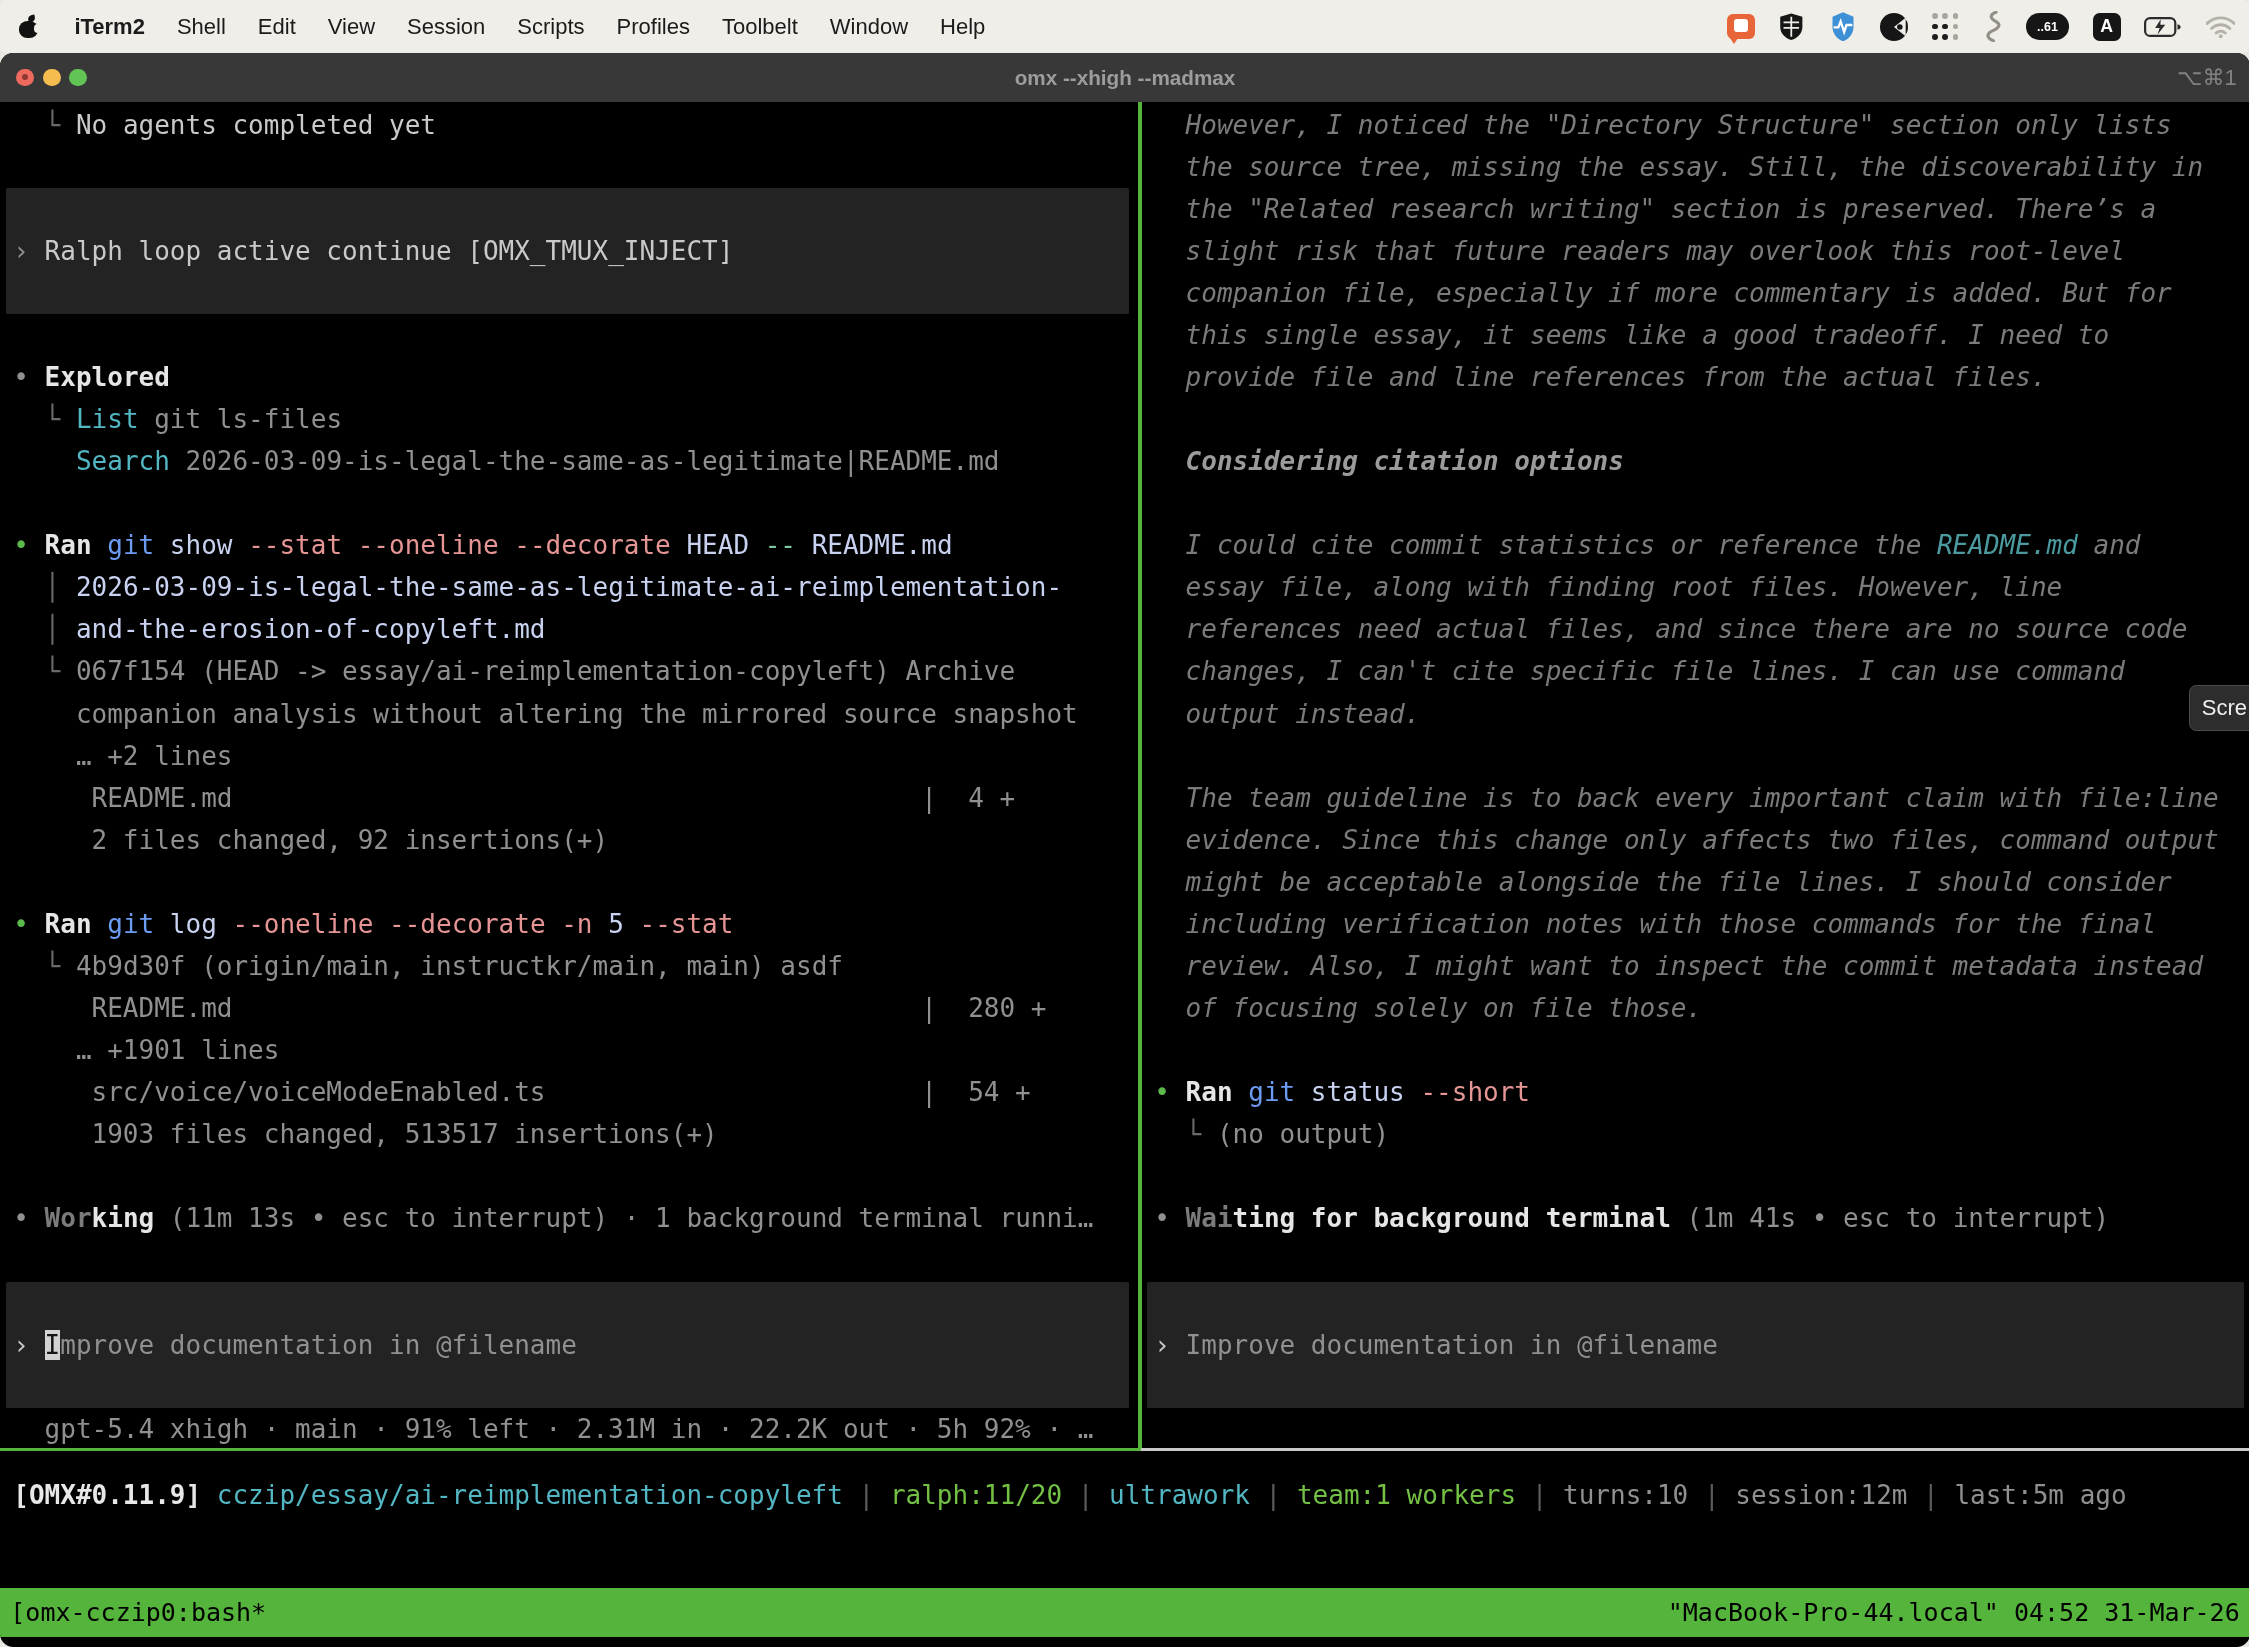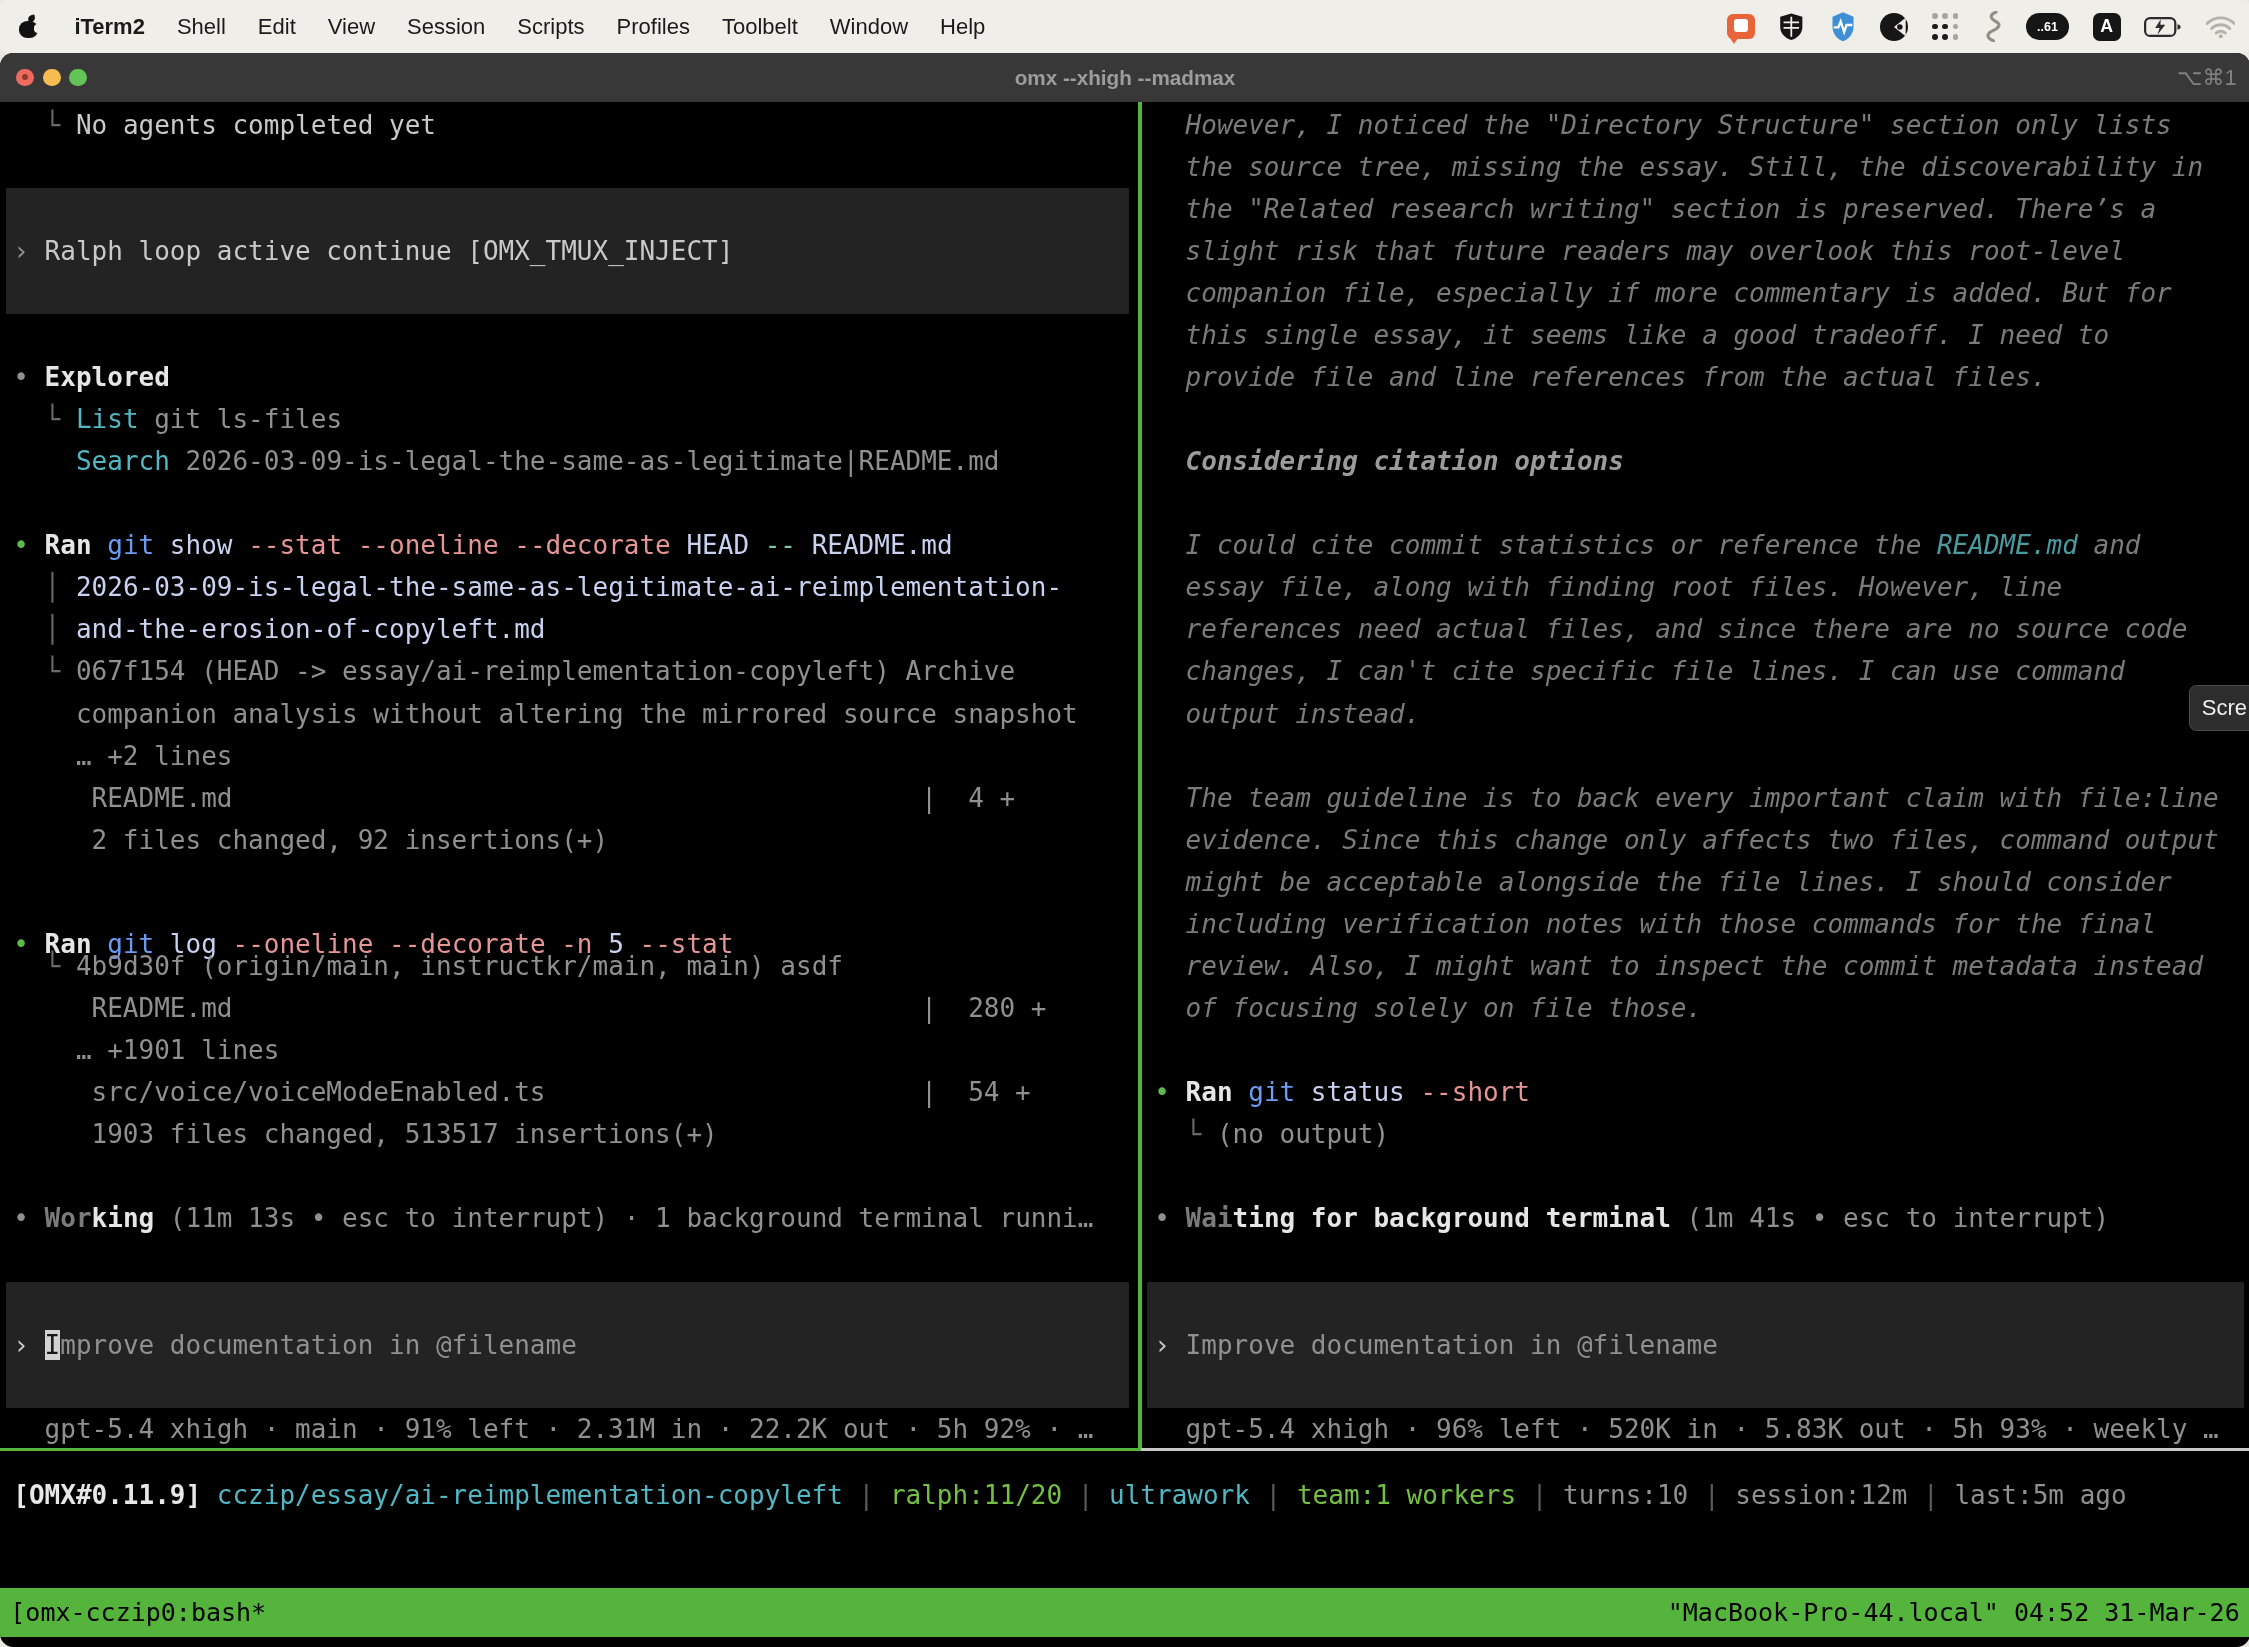--- a/index.html
+++ b/index.html
@@ -175,21 +175,21 @@
       <div class="trow" style="top: 296px;"><span class="c-d">  └ </span><span class="c-cy">List</span><span class="c-g"> git ls-files</span></div>
       <div class="trow" style="top: 338px;"><span class="c-g">    </span><span class="c-cy">Search</span><span class="c-g"> 2026-03-09-is-legal-the-same-as-legitimate|README.md</span></div>
       <div class="trow" style="top: 422px;"><span class="c-gb">• </span><span class="c-b">Ran</span><span class="c-g"> </span><span class="c-bu">git</span><span class="c-pe"> show </span><span class="c-pk">--stat --oneline --decorate</span><span class="c-pe"> HEAD </span><span class="c-td">--</span><span class="c-pe"> README.md</span></div>
       <div class="trow" style="top: 464px;"><span class="c-d">  │ </span><span class="c-pe">2026-03-09-is-legal-the-same-as-legitimate-ai-reimplementation-</span></div>
       <div class="trow" style="top: 506px;"><span class="c-d">  │ </span><span class="c-pe">and-the-erosion-of-copyleft.md</span></div>
       <div class="trow" style="top: 548px;"><span class="c-d">  └ </span><span class="c-g">067f154 (HEAD -&gt; essay/ai-reimplementation-copyleft) Archive</span></div>
       <div class="trow" style="top: 591px;"><span class="c-g">    companion analysis without altering the mirrored source snapshot</span></div>
       <div class="trow" style="top: 633px;"><span class="c-g">    … +2 lines</span></div>
       <div class="trow" style="top: 675px;"><span class="c-g">     README.md                                            |  4 +</span></div>
       <div class="trow" style="top: 717px;"><span class="c-g">     2 files changed, 92 insertions(+)</span></div>
-      <div class="trow" style="top: 801px; margin-top: 20px;"><span class="c-gb">• </span><span class="c-b">Ran</span><span class="c-g"> </span><span class="c-bu">git</span><span class="c-pe"> log </span><span class="c-pk">--oneline --decorate</span><span class="c-pe"> </span><span class="c-pk">-n</span><span class="c-pe"> 5 </span><span class="c-pk">--stat</span></div>
+      <div class="trow" style="top: 801px;"><span class="c-gb">• </span><span class="c-b">Ran</span><span class="c-g"> </span><span class="c-bu">git</span><span class="c-pe"> log </span><span class="c-pk">--oneline --decorate</span><span class="c-pe"> </span><span class="c-pk">-n</span><span class="c-pe"> 5 </span><span class="c-pk">--stat</span></div>
       <div class="trow" style="top: 843px;"><span class="c-d">  └ </span><span class="c-g">4b9d30f (origin/main, instructkr/main, main) asdf</span></div>
       <div class="trow" style="top: 885px;"><span class="c-g">     README.md                                            |  280 +</span></div>
       <div class="trow" style="top: 927px;"><span class="c-g">    … +1901 lines</span></div>
       <div class="trow" style="top: 969px;"><span class="c-g">     src/voice/voiceModeEnabled.ts                        |  54 +</span></div>
       <div class="trow" style="top: 1011px;"><span class="c-g">     1903 files changed, 513517 insertions(+)</span></div>
       <div class="trow" style="top: 1095px;"><span class="c-g">• </span><span class="c-sh">Wor</span><span class="c-b">king</span><span class="c-g"> (11m 13s • esc to interrupt) · 1 background terminal runni…</span></div>
       <div class="trow" style="top: 1222px;"><span class="c-w">› </span><span class="c-cur">I</span><span class="c-g">mprove documentation in @filename</span></div>
       <div class="trow" style="top: 1306px;"><span class="c-g">  gpt-5.4 xhigh · main · 91% left · 2.31M in · 22.2K out · 5h 92% · …</span></div>
     </div>
 
@@ -211,21 +211,20 @@
       <div class="trow" style="top: 675px;"><span class="c-it">  The team guideline is to back every important claim with file:line</span></div>
       <div class="trow" style="top: 717px;"><span class="c-it">  evidence. Since this change only affects two files, command output</span></div>
       <div class="trow" style="top: 759px;"><span class="c-it">  might be acceptable alongside the file lines. I should consider</span></div>
       <div class="trow" style="top: 801px;"><span class="c-it">  including verification notes with those commands for the final</span></div>
       <div class="trow" style="top: 843px;"><span class="c-it">  review. Also, I might want to inspect the commit metadata instead</span></div>
       <div class="trow" style="top: 885px;"><span class="c-it">  of focusing solely on file those.</span></div>
       <div class="trow" style="top: 969px;"><span class="c-gb">• </span><span class="c-b">Ran</span><span class="c-g"> </span><span class="c-bu">git</span><span class="c-pe"> status </span><span class="c-pk">--short</span></div>
       <div class="trow" style="top: 1011px; text-decoration: underline;"><span class="c-d">  └ </span><span class="c-g">(no output)</span></div>
       <div class="trow" style="top: 1095px;"><span class="c-g">• </span><span class="c-sh">Wai</span><span class="c-b">ting for background terminal</span><span class="c-g"> (1m 41s • esc to interrupt)</span></div>
       <div class="trow" style="top: 1222px;"><span class="c-w">› </span><span class="c-g">Improve documentation in @filename</span></div>
-      <div class="trow" style="top: 1306px;"><span class="c-g">  gpt-5.4 xhigh · 96% left · 520K in · 5.83K out · 5h 93% · weekly …</span></div>
     </div>
 
   <div class="vdivider"></div>
   <div class="hborder-left"></div>
   <div class="hborder-right"></div>
 
   <div id="omx-line"><span class="c-ob">[OMX#0.11.9]</span><span class="c-g"> </span><span class="c-cy">cczip/essay/ai-reimplementation-copyleft</span><span class="c-pi"> | </span><span class="c-gn">ralph:11/20</span><span class="c-pi"> | </span><span class="c-cy">ultrawork</span><span class="c-pi"> | </span><span class="c-gn">team:1 workers</span><span class="c-pi"> | </span><span class="c-g">turns:10</span><span class="c-pi"> | </span><span class="c-g">session:12m</span><span class="c-pi"> | </span><span class="c-g">last:5m ago</span></div>
 
   <div class="tmuxbar">
     <span>[omx-cczip0:bash*</span>

